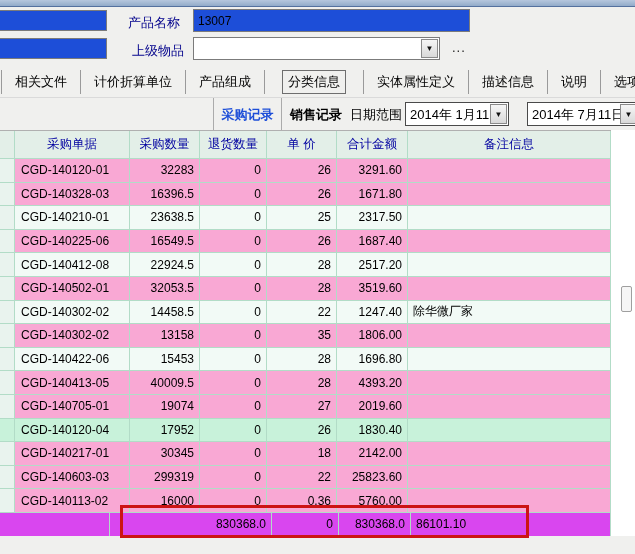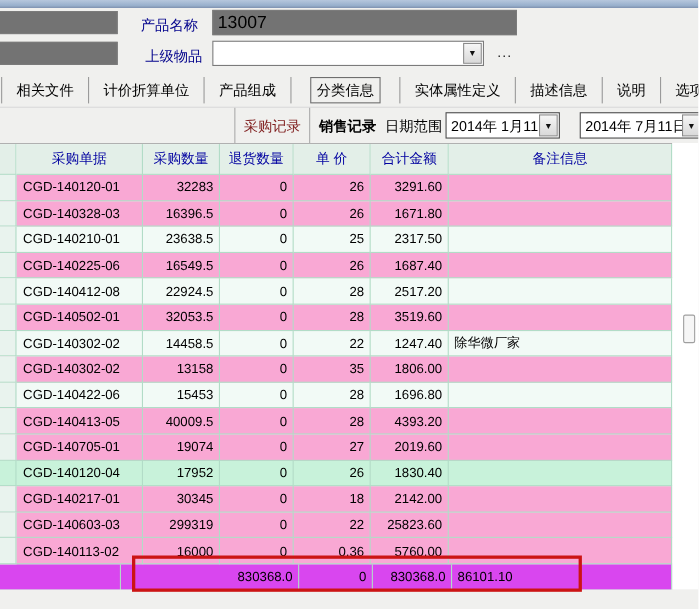--- a/index.html
+++ b/index.html
@@ -4,21 +4,21 @@
 <style>
   html,body{margin:0;padding:0;background:#ffffff;}
   *{box-sizing:border-box;font-family:"Liberation Sans","DejaVu Sans",sans-serif;}
   #app{position:relative;width:635px;height:554px;overflow:hidden;background:#f0f0ee;}
 
   
   .titlebar{position:absolute;left:0;top:0;width:635px;height:7px;
     background:linear-gradient(#b6c7dd,#92abc9);border-bottom:1px solid #54719e;}
 
   
-  .txt-input{position:absolute;background:#737373;border:1px solid #7b7b7b;font-size:16px;
+  .txt-input{position:absolute;background:#1d4ed8;border:1px solid #7b7b7b;font-size:12px;
     padding:0 4px;color:#000;outline:none;}
   .inp-left1{left:-8px;top:10px;width:115px;height:21px;}
   .inp-left2{left:-8px;top:38px;width:115px;height:21px;}
   .lbl{position:absolute;font-size:13px;color:#00008b;white-space:nowrap;}
   .lbl-product{left:128px;top:14px;}
   .lbl-parent{left:132px;top:42px;}
   .inp-product{left:193px;top:9px;width:277px;height:23px;}
   .combo{position:absolute;background:#fff;border:1px solid #7b7b7b;}
   .combo .val{position:absolute;left:4px;top:3px;right:18px;font-size:13px;white-space:nowrap;overflow:hidden;}
   .combo .arrow-btn{position:absolute;right:1px;top:1px;bottom:1px;width:17px;
@@ -115,21 +115,21 @@
     <span class="tab">描述信息</span>
     <span class="tab-sep"></span>
     <span class="tab">说明</span>
     <span class="tab-sep"></span>
     <span class="tab">选项</span>
     <span class="tab-sep"></span>
   </div>
 
   <div class="toolbar">
     <span class="tb-text" style="left:7px;margin-top:34px;">当前库存</span>
-    <div class="purchase-cell" style="color:#7f1d1d;">
+    <div class="purchase-cell" style="color:#1d4ed8;font-weight:bold;">
       <span>采购记录</span>
     </div>
     <span class="tb-text" style="left:290px;font-weight:bold;">销售记录</span>
     <span class="tb-text" style="left:350px;">日期范围</span>
     <div class="combo date-combo date-from">
       <span class="val">2014年  1月11日</span>
       <span class="arrow-btn">▼</span>
     </div>
     <div class="combo date-combo date-to">
       <span class="val">2014年  7月11日</span>

